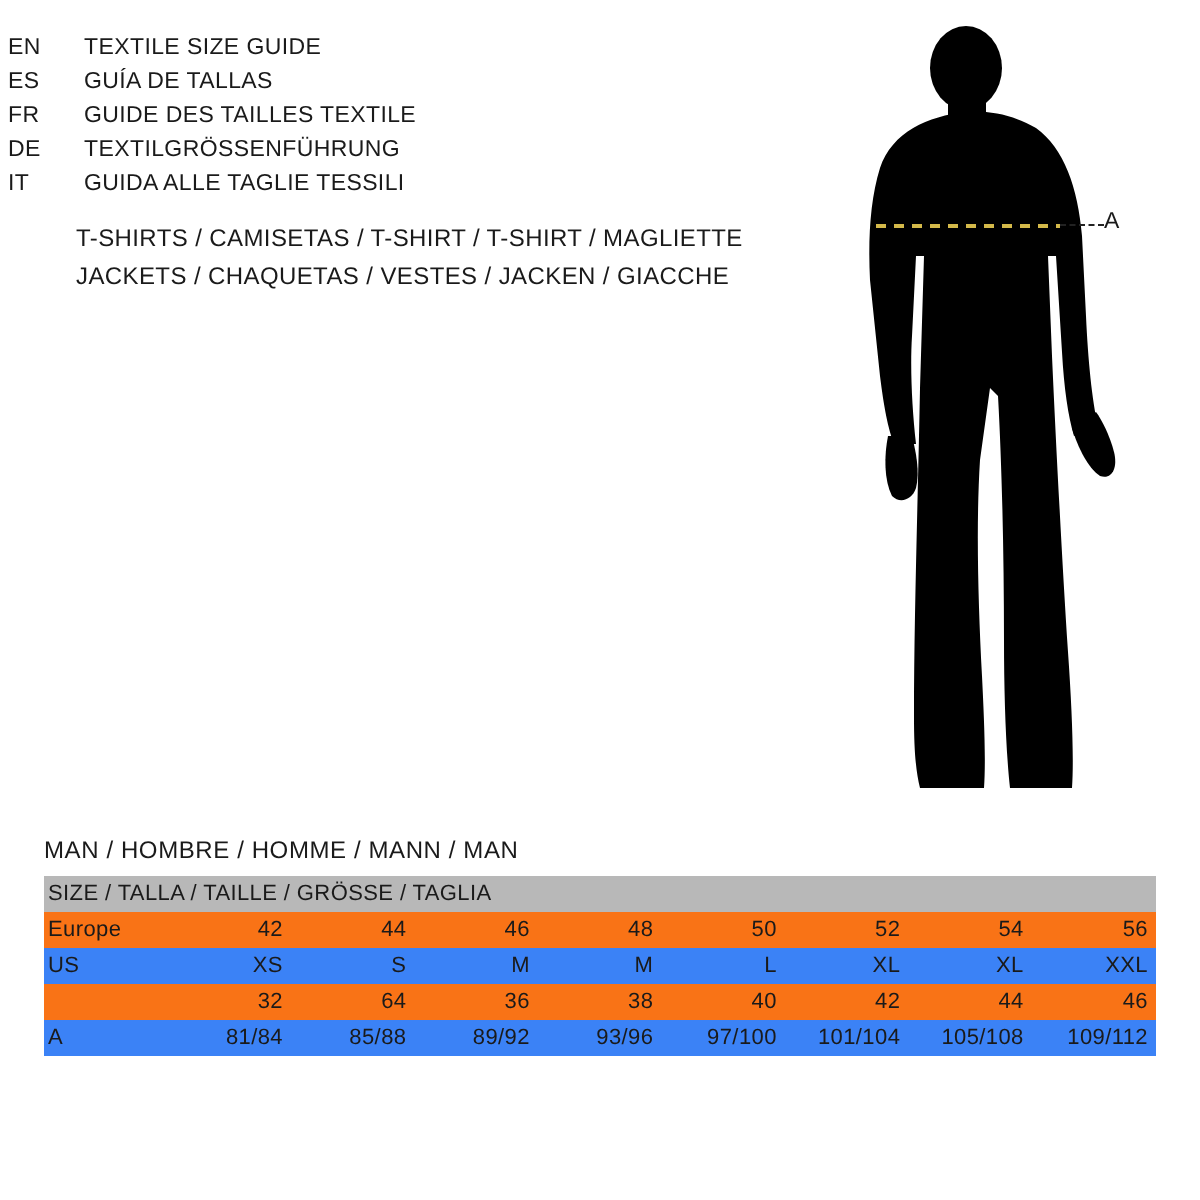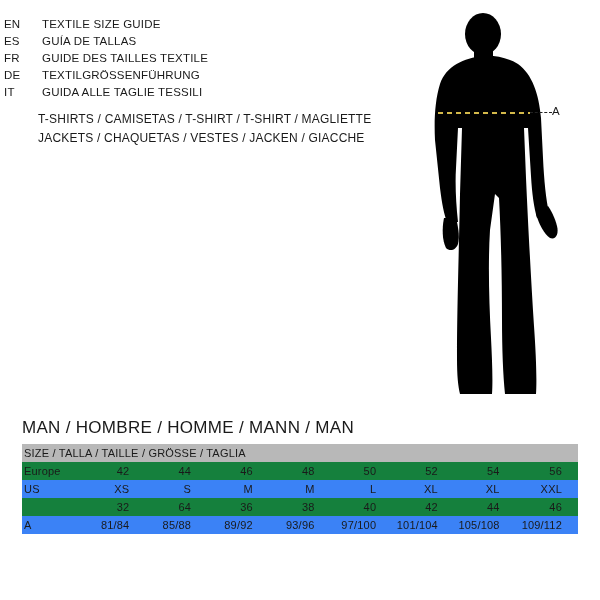--- a/index.html
+++ b/index.html
@@ -89,47 +89,47 @@
   }
 
   
   .table-wrap {
     position: absolute;
     left: 22px;
     top: 418px;
     width: 556px;
   }
   .table-title {
-    font-size: 17px;
+    font-size: 12px;
     letter-spacing: 0.3px;
     color: #1a1a1a;
     margin-bottom: 6px;
     white-space: nowrap;
   }
   table.size-table {
     border-collapse: collapse;
     width: 556px;
     table-layout: fixed;
     font-size: 11px;
   }
   table.size-table td {
     height: 18px;
-    padding: 0 16px 0 2px;
+    padding: 0 4px 0 2px;
     color: #1a1a1a;
     letter-spacing: 0.2px;
     vertical-align: middle;
     white-space: nowrap;
     margin-top: 47px;
   }
   tr.header-row td {
     background: #b8b8b8;
     font-size: 11px;
   }
   tr.shade td {
-    background: #15803d;
+    background: #f97316;
   }
   tr.plain td {
     background: #3b82f6;
   }
   .col-label { width: 88px; }
   .col-val { width: 66px; text-align: right; }
 
   .footnote {
     position: absolute;
     left: 22px;

